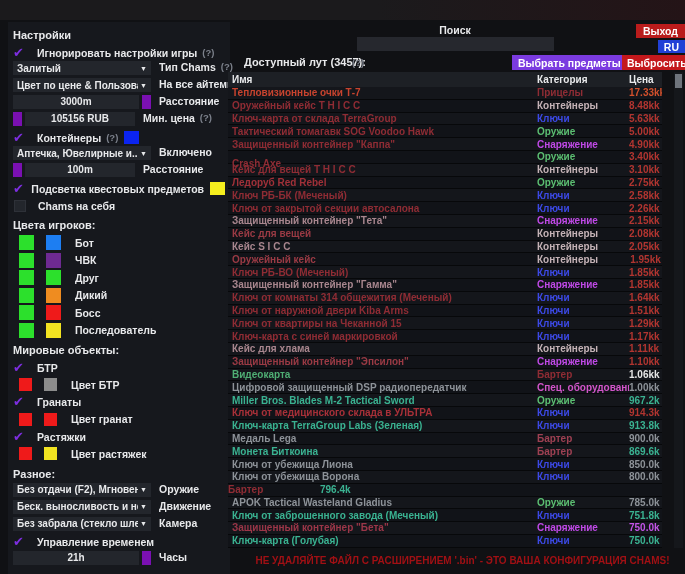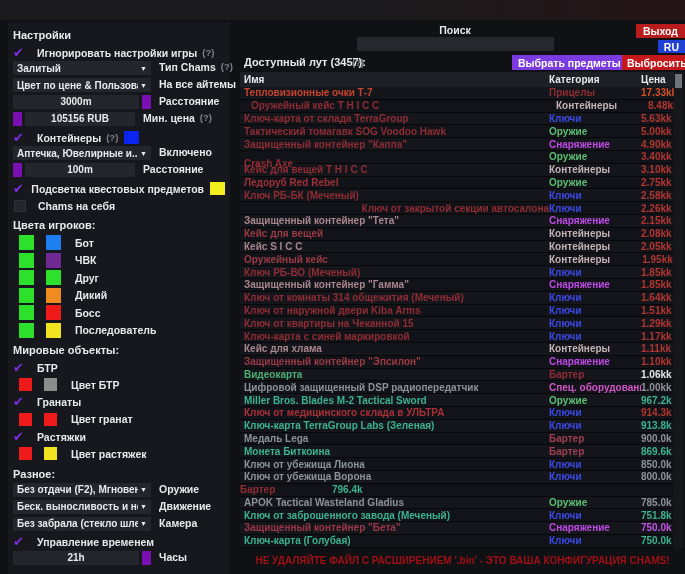--- a/index.html
+++ b/index.html
@@ -42,21 +42,21 @@
     border:none;outline:none;color:#e8e9eb;font-size:10px;padding:0 4px;}
   .btn{border:none;color:#fff;font-size:10.5px;font-weight:700;cursor:pointer;display:block;}
   .btn-exit{position:absolute;right:0;top:24px;height:14px;padding:0 7px;background:#b91c1c;}
   .btn-lang{position:absolute;right:0;top:40px;height:13px;padding:0 6px;background:#2140d6;}
   .loot-title{position:absolute;left:244px;top:56px;color:#e8e9eb;font-size:11px;font-weight:700;}
   .loot-hint{position:absolute;left:352px;top:57px;color:#7d828c;font-size:9.5px;font-weight:700;}
   .btn-kappa{position:absolute;left:512px;top:55px;height:15px;padding:0 6px;background:#7b3be0;}
   .btn-drop{position:absolute;left:622px;top:55px;height:15px;width:63px;background:#c4181c;
     overflow:hidden;text-align:left;padding:0 0 0 5px;white-space:nowrap;}
   
-  .table{position:absolute;left:240px;top:72px;width:434px;height:476px;overflow:hidden;background:#6d28d9;}
+  .table{position:absolute;left:228px;top:72px;width:434px;height:476px;overflow:hidden;background:#6d28d9;}
   .thead{display:flex;height:15px;background:#1d2025;color:#e8e9eb;font-size:10.5px;font-weight:700;
     align-items:center;}
   .trow{display:flex;height:12.8px;align-items:center;background:#14161b;border-bottom:1px solid #07080a;
     cursor:pointer;}
   .trow:nth-child(even){background:#111318;}
   .tc-name{width:309px;padding-left:4px;font-size:10px;font-weight:700;white-space:nowrap;overflow:hidden;}
   .tc-cat{width:92px;font-size:10px;font-weight:700;white-space:nowrap;overflow:hidden;}
   .tc-price{flex:1;font-size:10px;font-weight:700;white-space:nowrap;overflow:hidden;}
   .scrollbar{position:absolute;left:674px;top:72px;width:9px;height:476px;background:#15171b;}
   .scroll-thumb{position:absolute;left:1px;top:2px;width:7px;height:14px;background:#6f747c;}
@@ -258,21 +258,21 @@
       <div class="tc-cat">Категория</div>
       <div class="tc-price">Цена</div>
     </div>
     <div id="loot-body">
         <div class="trow">
           <div class="tc-name" style="color: rgb(200, 67, 46);">Тепловизионные очки Т-7</div>
           <div class="tc-cat" style="color: rgb(143, 44, 52);">Прицелы</div>
           <div class="tc-price" style="color: rgb(210, 80, 44);">17.33kk</div>
         </div>
         <div class="trow">
-          <div class="tc-name" style="color: rgb(143, 44, 52); margin-left: 7px;">Оружейный кейс T H I C C</div>
+          <div class="tc-name" style="color: rgb(143, 44, 52);">Оружейный кейс T H I C C</div>
           <div class="tc-cat" style="color: rgb(196, 178, 182);">Контейнеры</div>
           <div class="tc-price" style="color: rgb(178, 53, 48);">8.48kk</div>
         </div>
         <div class="trow">
           <div class="tc-name" style="color: rgb(143, 44, 52);">Ключ-карта от склада TerraGroup</div>
           <div class="tc-cat" style="color: rgb(60, 73, 230);">Ключи</div>
           <div class="tc-price" style="color: rgb(178, 53, 48);">5.63kk</div>
         </div>
         <div class="trow">
           <div class="tc-name" style="color: rgb(143, 44, 52);">Тактический томагавк SOG Voodoo Hawk</div>
@@ -298,21 +298,21 @@
           <div class="tc-name" style="color: rgb(160, 48, 56);">Ледоруб Red Rebel</div>
           <div class="tc-cat" style="color: rgb(92, 191, 114);">Оружие</div>
           <div class="tc-price" style="color: rgb(178, 53, 48);">2.75kk</div>
         </div>
         <div class="trow">
           <div class="tc-name" style="color: rgb(143, 44, 52);">Ключ РБ-БК (Меченый)</div>
           <div class="tc-cat" style="color: rgb(60, 73, 230);">Ключи</div>
           <div class="tc-price" style="color: rgb(178, 53, 48);">2.58kk</div>
         </div>
         <div class="trow">
-          <div class="tc-name" style="color: rgb(143, 44, 52); text-align: right;">Ключ от закрытой секции автосалона</div>
+          <div class="tc-name" style="color: rgb(143, 44, 52);">Ключ от закрытой секции автосалона</div>
           <div class="tc-cat" style="color: rgb(60, 73, 230);">Ключи</div>
           <div class="tc-price" style="color: rgb(178, 53, 48);">2.26kk</div>
         </div>
         <div class="trow">
           <div class="tc-name" style="color: rgb(168, 134, 142);">Защищенный контейнер "Тета"</div>
           <div class="tc-cat" style="color: rgb(191, 73, 230);">Снаряжение</div>
           <div class="tc-price" style="color: rgb(178, 53, 48);">2.15kk</div>
         </div>
         <div class="trow">
           <div class="tc-name" style="color: rgb(154, 58, 68);">Кейс для вещей</div>

